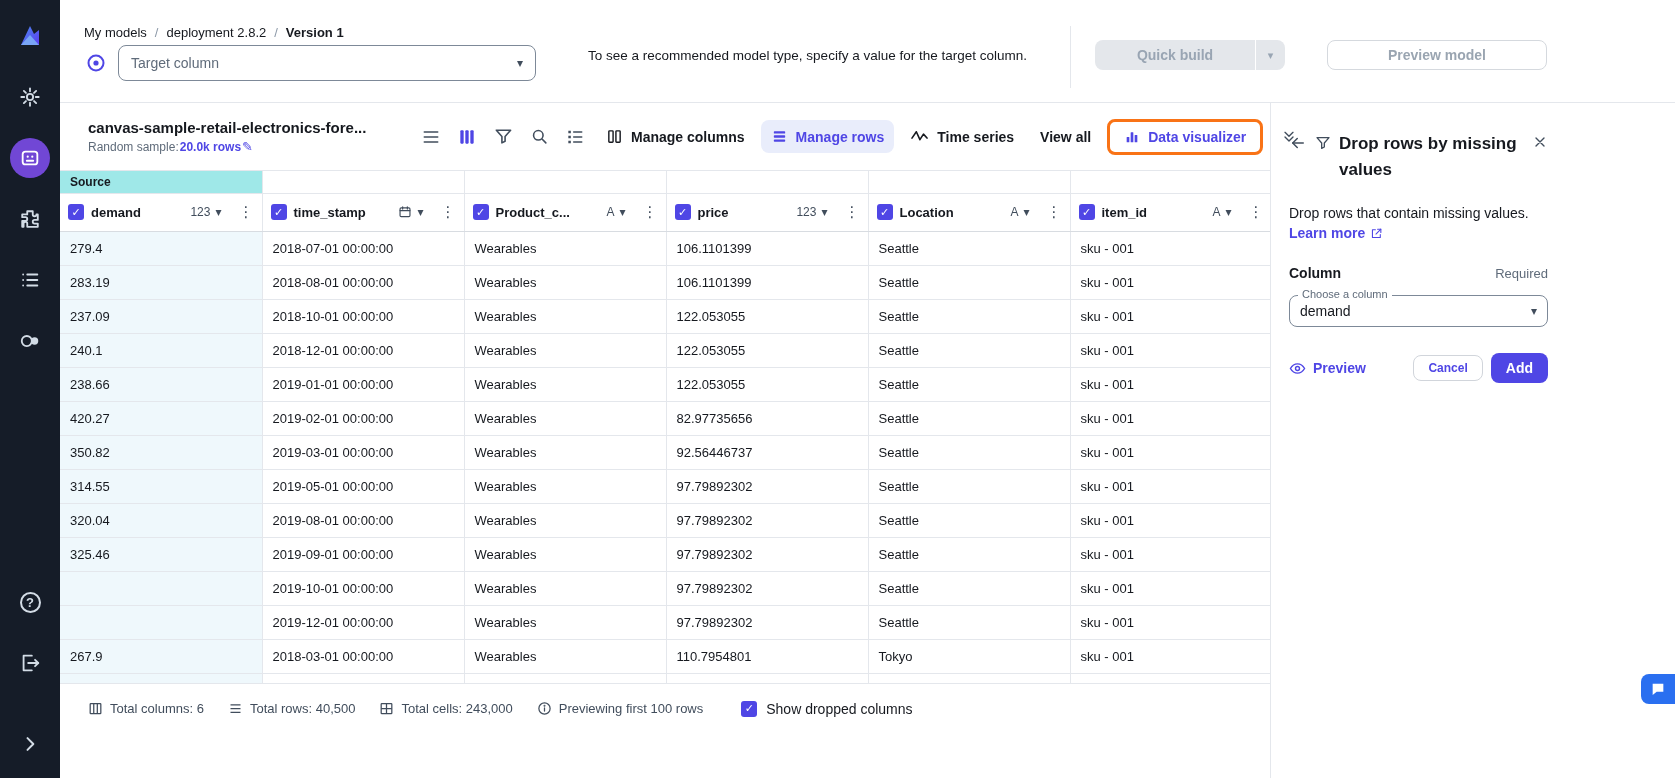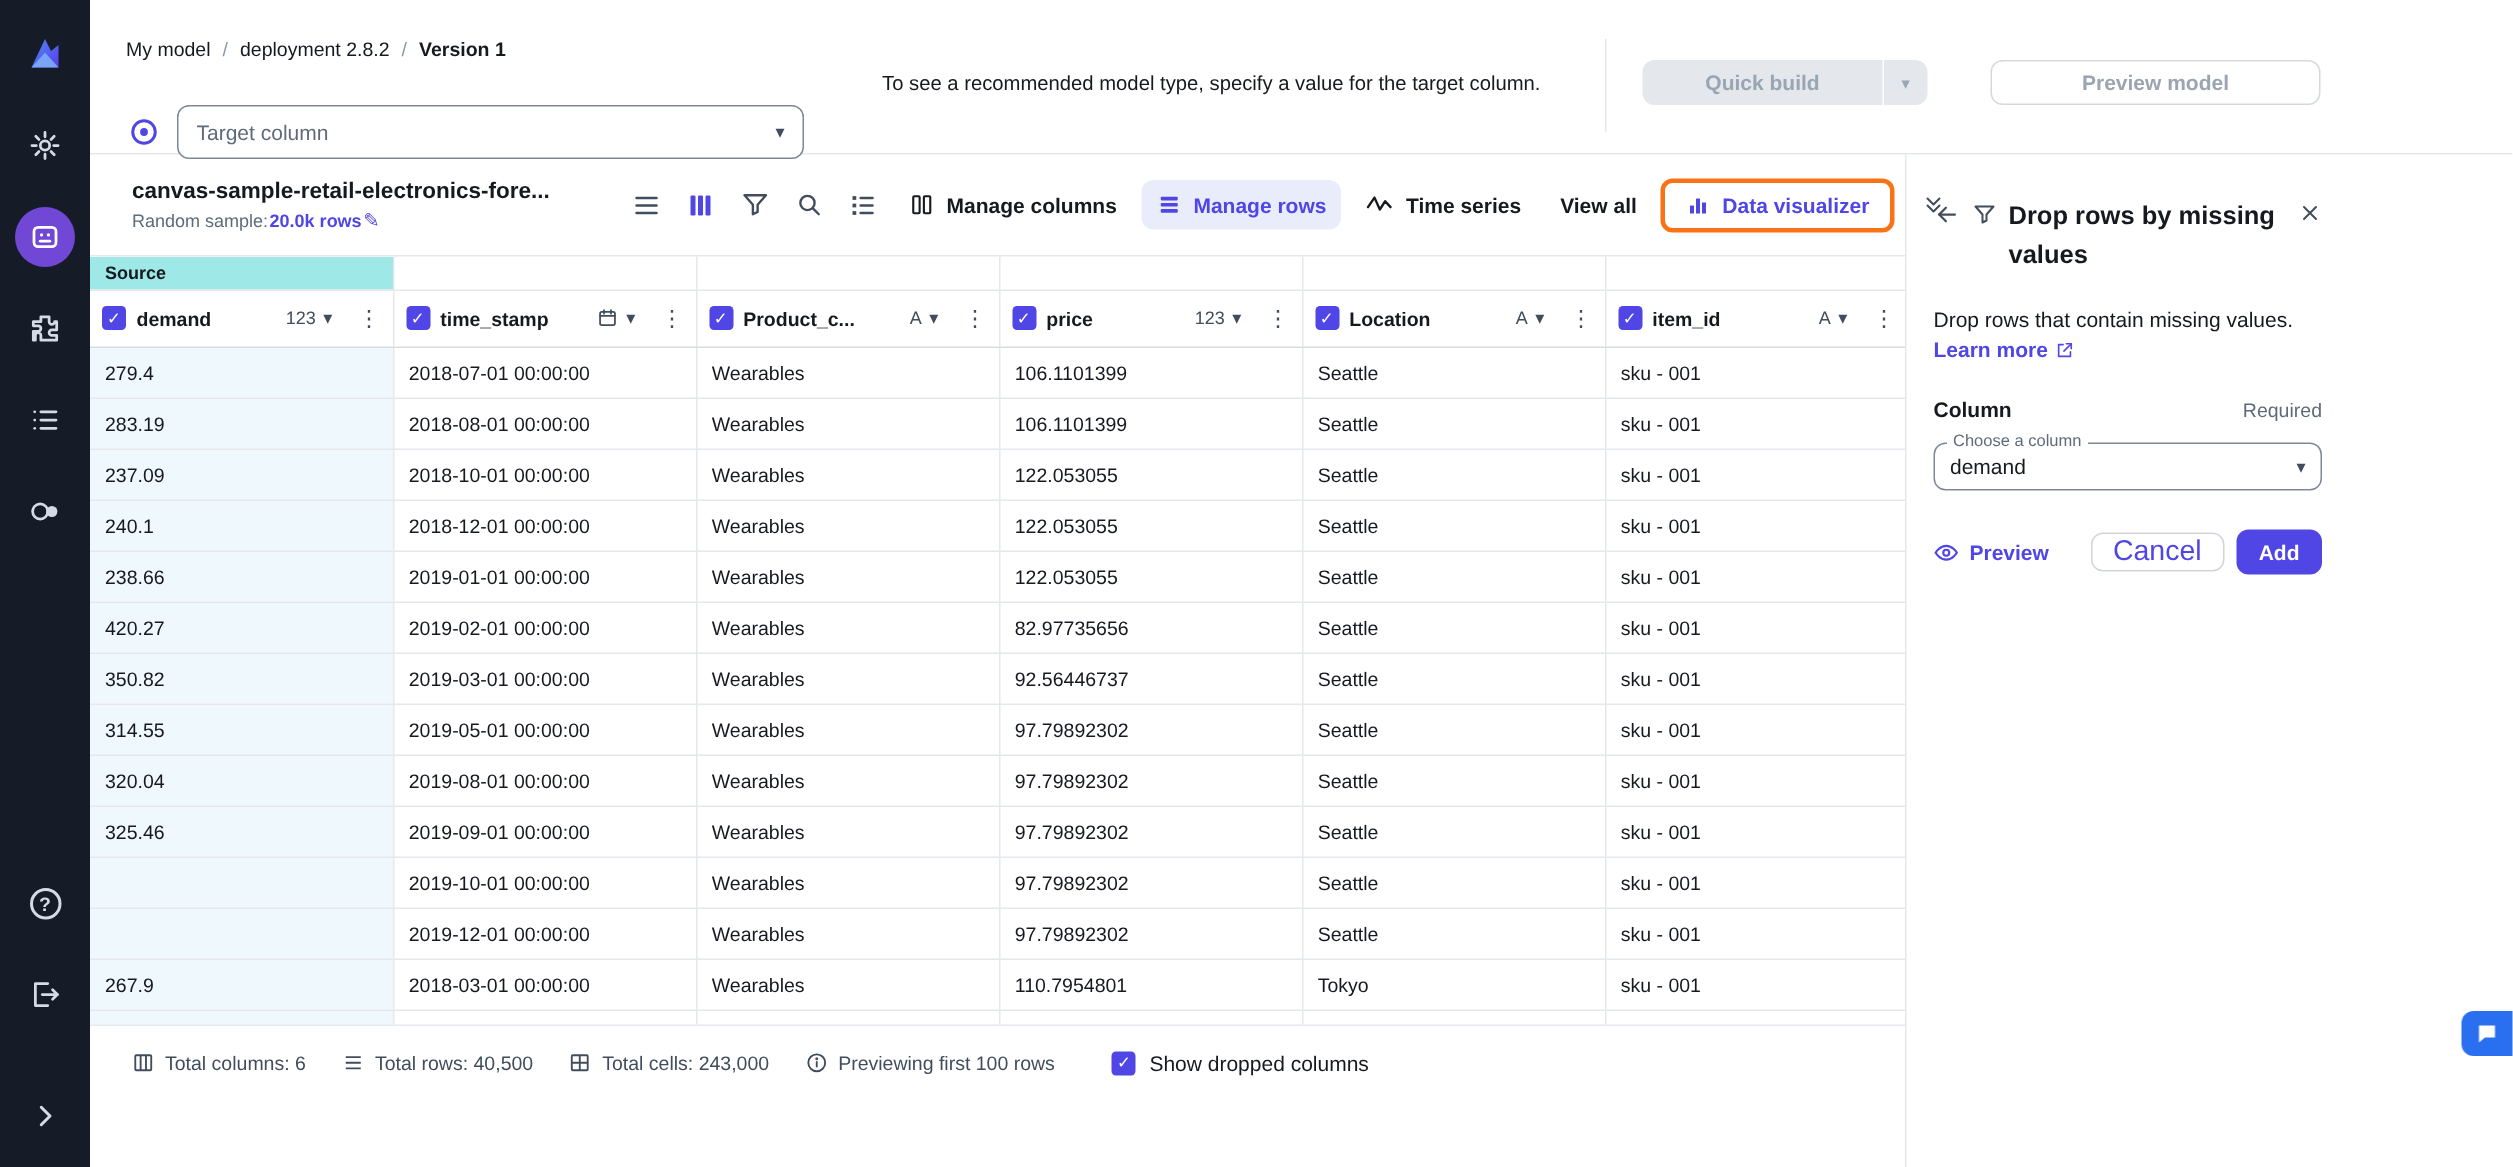--- a/index.html
+++ b/index.html
@@ -18,21 +18,21 @@
 .s-icon.active{background:var(--sidebar-active);color:#fff}
 .s-flex{flex:1}
 .help-circle{width:21px;height:21px;border:2px solid currentColor;border-radius:50%;display:flex;align-items:center;justify-content:center;font-size:13px;font-weight:700}
 
 
 .main{flex:1;display:flex;flex-direction:column;min-width:0}
 .topbar{height:103px;border-bottom:1px solid var(--border);position:relative;flex:none}
 .breadcrumb{position:absolute;left:24px;top:25px;font-size:13px;display:flex;gap:8px;align-items:center}
 .bc-sep{color:#8d99a8}
 .bc-last{font-weight:700}
-.target-group{position:absolute;left:24px;top:70px;display:flex;align-items:center;gap:10px}
+.target-group{position:absolute;left:24px;top:45px;display:flex;align-items:center;gap:10px}
 .target-icon{color:var(--accent);display:flex}
 .select{width:418px;height:36px;border:1px solid #7d8998;border-radius:8px;display:flex;align-items:center;padding:0 12px;background:#fff;cursor:pointer}
 .select .ph{color:var(--muted);flex:1}
 .caret{color:#414d5c;font-size:12px;line-height:1}
 .hint{position:absolute;left:528px;top:48px;font-size:13.5px}
 .top-divider{position:absolute;left:1010px;top:26px;height:62px;width:1px;background:var(--border)}
 .top-buttons{position:absolute;right:128px;top:40px;display:flex;gap:42px}
 .btn-quick{width:190px;height:30px;border-radius:8px;background:#e4e7eb;color:#99a5b3;font-weight:700;display:flex;align-items:center;cursor:not-allowed;overflow:hidden}
 .qb-label{flex:1;text-align:center}
 .qb-caret{width:30px;height:100%;border-left:1px solid #fff;display:flex;align-items:center;justify-content:center;font-size:11px}
@@ -90,21 +90,21 @@
 .p-link{color:var(--accent);font-weight:700;text-decoration:none;display:inline-flex;gap:5px;align-items:center;margin-top:2px;cursor:pointer}
 .p-colrow{margin-top:24px;display:flex;justify-content:space-between;align-items:baseline;font-size:14px}
 .p-col-label{font-weight:700}
 .p-required{color:var(--muted);font-size:13px}
 .p-select{margin-top:14px;position:relative;height:32px;border:1px solid #7d8998;border-radius:8px;display:flex;align-items:center;padding:0 10px;cursor:pointer;background:#fff}
 .p-select .fl{position:absolute;top:-8px;left:8px;background:#fff;padding:0 4px;font-size:11px;color:var(--muted)}
 .p-select .val{flex:1;font-size:14px}
 .p-actions{margin-top:26px;display:flex;align-items:center}
 .p-preview{display:flex;align-items:flex-start;gap:7px;color:var(--accent);font-weight:700;cursor:pointer}
 .p-actions .sp{flex:1}
-.btn-cancel{height:26px;padding:0 14px;border:1px solid #d1d5db;border-radius:8px;background:#fff;color:var(--accent);font-weight:400;cursor:pointer;font-size:19px}
+.btn-cancel{height:26px;padding:0 14px;border:1px solid #d1d5db;border-radius:8px;background:#fff;color:var(--accent);font-weight:700;cursor:pointer;font-size:12px}
 .btn-add{height:30px;padding:0 15px;border:none;border-radius:8px;background:var(--accent);color:#fff;font-weight:700;cursor:pointer;font-size:14px;margin-left:8px}
 
 
 .chat{position:fixed;right:0;bottom:74px;width:34px;height:30px;background:var(--chat-blue);border-radius:8px 0 0 8px;display:flex;align-items:center;justify-content:center;color:#fff;cursor:pointer}
 </style>
 </head>
 <body>
 
 <div class="app">
 
@@ -169,21 +169,21 @@
       <svg width="20" height="20" viewBox="0 0 24 24" fill="none" stroke="currentColor" stroke-width="2.4" stroke-linecap="round" stroke-linejoin="round">
         <path d="M9 5l7 7-7 7"></path>
       </svg>
     </div>
   </aside>
 
   <div class="main">
 
     <div class="topbar">
       <div class="breadcrumb">
-        <span>My model</span>
+        <span>My models</span>
         <span class="bc-sep">/</span>
         <span>deployment 2.8.2</span>
         <span class="bc-sep">/</span>
         <span class="bc-last">Version 1</span>
       </div>
 
       <div class="target-group">
         <span class="target-icon">
           <svg width="24" height="24" viewBox="0 0 24 24" fill="none" stroke="currentColor" stroke-width="2">
             <circle cx="12" cy="12" r="7.5"></circle>

